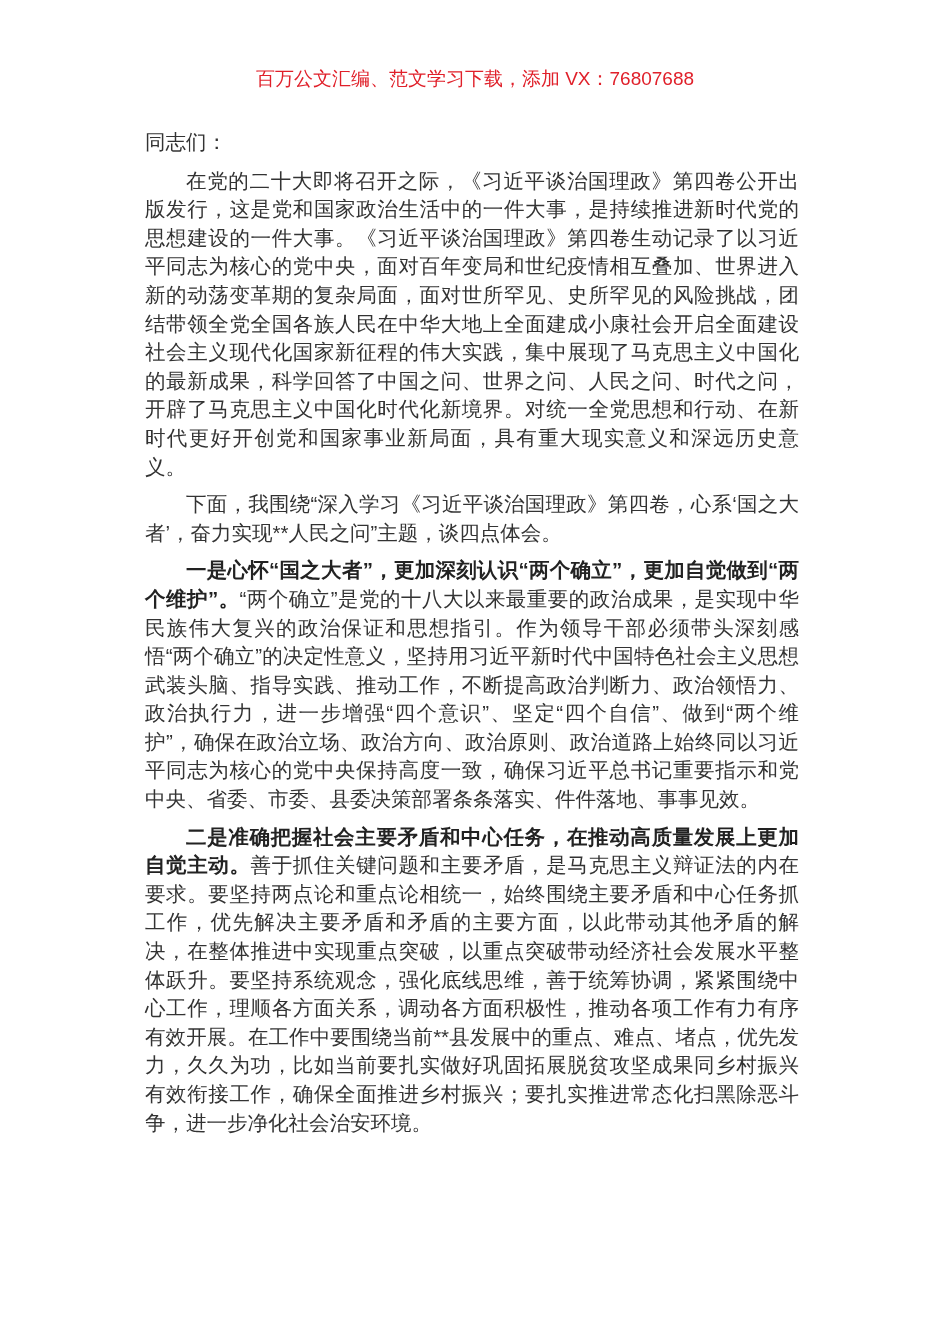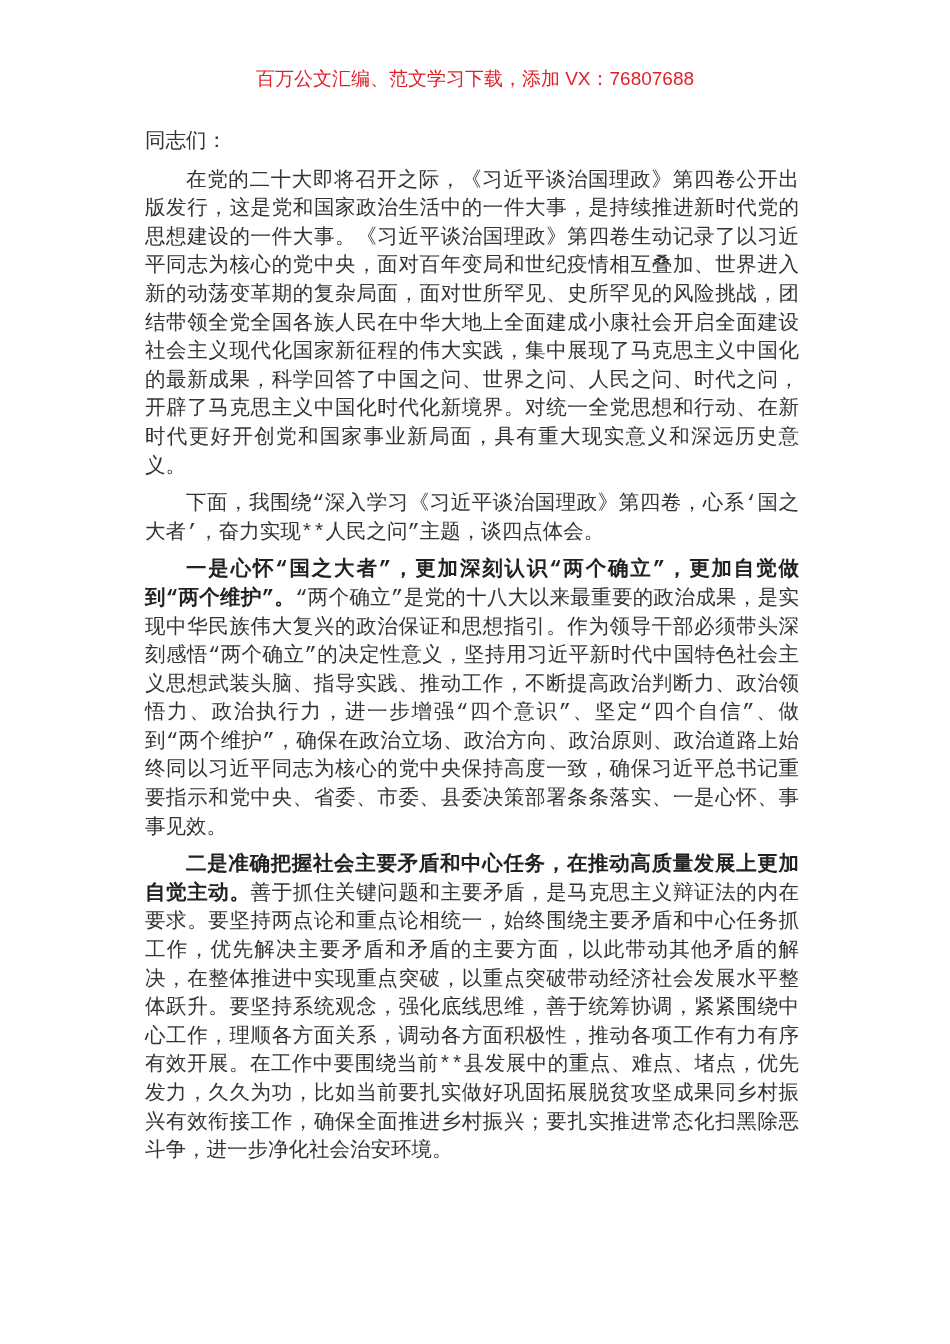--- a/index.html
+++ b/index.html
@@ -5,37 +5,37 @@
   html, body { margin: 0; padding: 0; background: #ffffff; }
   body { width: 950px; height: 1344px; position: relative; overflow: hidden; }
   .header {
     position: absolute; top: 66px; left: 0; width: 950px;
     text-align: center; color: #e0202a;
     font-family: "Liberation Sans", "DejaVu Sans", sans-serif;
     font-size: 19px; letter-spacing: 0px;
   }
   .page {
     position: absolute; top: 128px; left: 145px; width: 662px;
-    font-family: Liberation Mono, monospace;
+    font-family: Liberation Sans, sans-serif;
     font-size: 20.5px; line-height: 28.6px; color: #333333;
     text-align: justify; text-justify: inter-character;
   }
   .greeting { margin: 0 0 10px 0; }
   .para { margin: 0 8px 9px 0; text-indent: 2em; }
   .para .lead { font-weight: bold; color: #222222; }
 </style>
 </head>
 <body>
 
 <div class="header">百万公文汇编、范文学习下载，添加 VX：76807688</div>
 
 <div class="page">
   <p class="greeting">同志们：</p>
 
   <p class="para"><span class="lead"></span><span>在党的二十大即将召开之际，《习近平谈治国理政》第四卷公开出版发行，这是党和国家政治生活中的一件大事，是持续推进新时代党的思想建设的一件大事。《习近平谈治国理政》第四卷生动记录了以习近平同志为核心的党中央，面对百年变局和世纪疫情相互叠加、世界进入新的动荡变革期的复杂局面，面对世所罕见、史所罕见的风险挑战，团结带领全党全国各族人民在中华大地上全面建成小康社会开启全面建设社会主义现代化国家新征程的伟大实践，集中展现了马克思主义中国化的最新成果，科学回答了中国之问、世界之问、人民之问、时代之问，开辟了马克思主义中国化时代化新境界。对统一全党思想和行动、在新时代更好开创党和国家事业新局面，具有重大现实意义和深远历史意义。</span></p>
 
   <p class="para"><span class="lead"></span><span>下面，我围绕“深入学习《习近平谈治国理政》第四卷，心系‘国之大者’，奋力实现**人民之问”主题，谈四点体会。</span></p>
 
-  <p class="para"><span class="lead">一是心怀“国之大者”，更加深刻认识“两个确立”，更加自觉做到“两个维护”。</span><span>“两个确立”是党的十八大以来最重要的政治成果，是实现中华民族伟大复兴的政治保证和思想指引。作为领导干部必须带头深刻感悟“两个确立”的决定性意义，坚持用习近平新时代中国特色社会主义思想武装头脑、指导实践、推动工作，不断提高政治判断力、政治领悟力、政治执行力，进一步增强“四个意识”、坚定“四个自信”、做到“两个维护”，确保在政治立场、政治方向、政治原则、政治道路上始终同以习近平同志为核心的党中央保持高度一致，确保习近平总书记重要指示和党中央、省委、市委、县委决策部署条条落实、一是心怀、事事见效。</span></p>
+  <p class="para"><span class="lead">一是心怀“国之大者”，更加深刻认识“两个确立”，更加自觉做到“两个维护”。</span><span>“两个确立”是党的十八大以来最重要的政治成果，是实现中华民族伟大复兴的政治保证和思想指引。作为领导干部必须带头深刻感悟“两个确立”的决定性意义，坚持用习近平新时代中国特色社会主义思想武装头脑、指导实践、推动工作，不断提高政治判断力、政治领悟力、政治执行力，进一步增强“四个意识”、坚定“四个自信”、做到“两个维护”，确保在政治立场、政治方向、政治原则、政治道路上始终同以习近平同志为核心的党中央保持高度一致，确保习近平总书记重要指示和党中央、省委、市委、县委决策部署条条落实、件件落地、事事见效。</span></p>
 
   <p class="para"><span class="lead">二是准确把握社会主要矛盾和中心任务，在推动高质量发展上更加自觉主动。</span><span>善于抓住关键问题和主要矛盾，是马克思主义辩证法的内在要求。要坚持两点论和重点论相统一，始终围绕主要矛盾和中心任务抓工作，优先解决主要矛盾和矛盾的主要方面，以此带动其他矛盾的解决，在整体推进中实现重点突破，以重点突破带动经济社会发展水平整体跃升。要坚持系统观念，强化底线思维，善于统筹协调，紧紧围绕中心工作，理顺各方面关系，调动各方面积极性，推动各项工作有力有序有效开展。在工作中要围绕当前**县发展中的重点、难点、堵点，优先发力，久久为功，比如当前要扎实做好巩固拓展脱贫攻坚成果同乡村振兴有效衔接工作，确保全面推进乡村振兴；要扎实推进常态化扫黑除恶斗争，进一步净化社会治安环境。</span></p>
 
 </div>
 
 </body></html>

